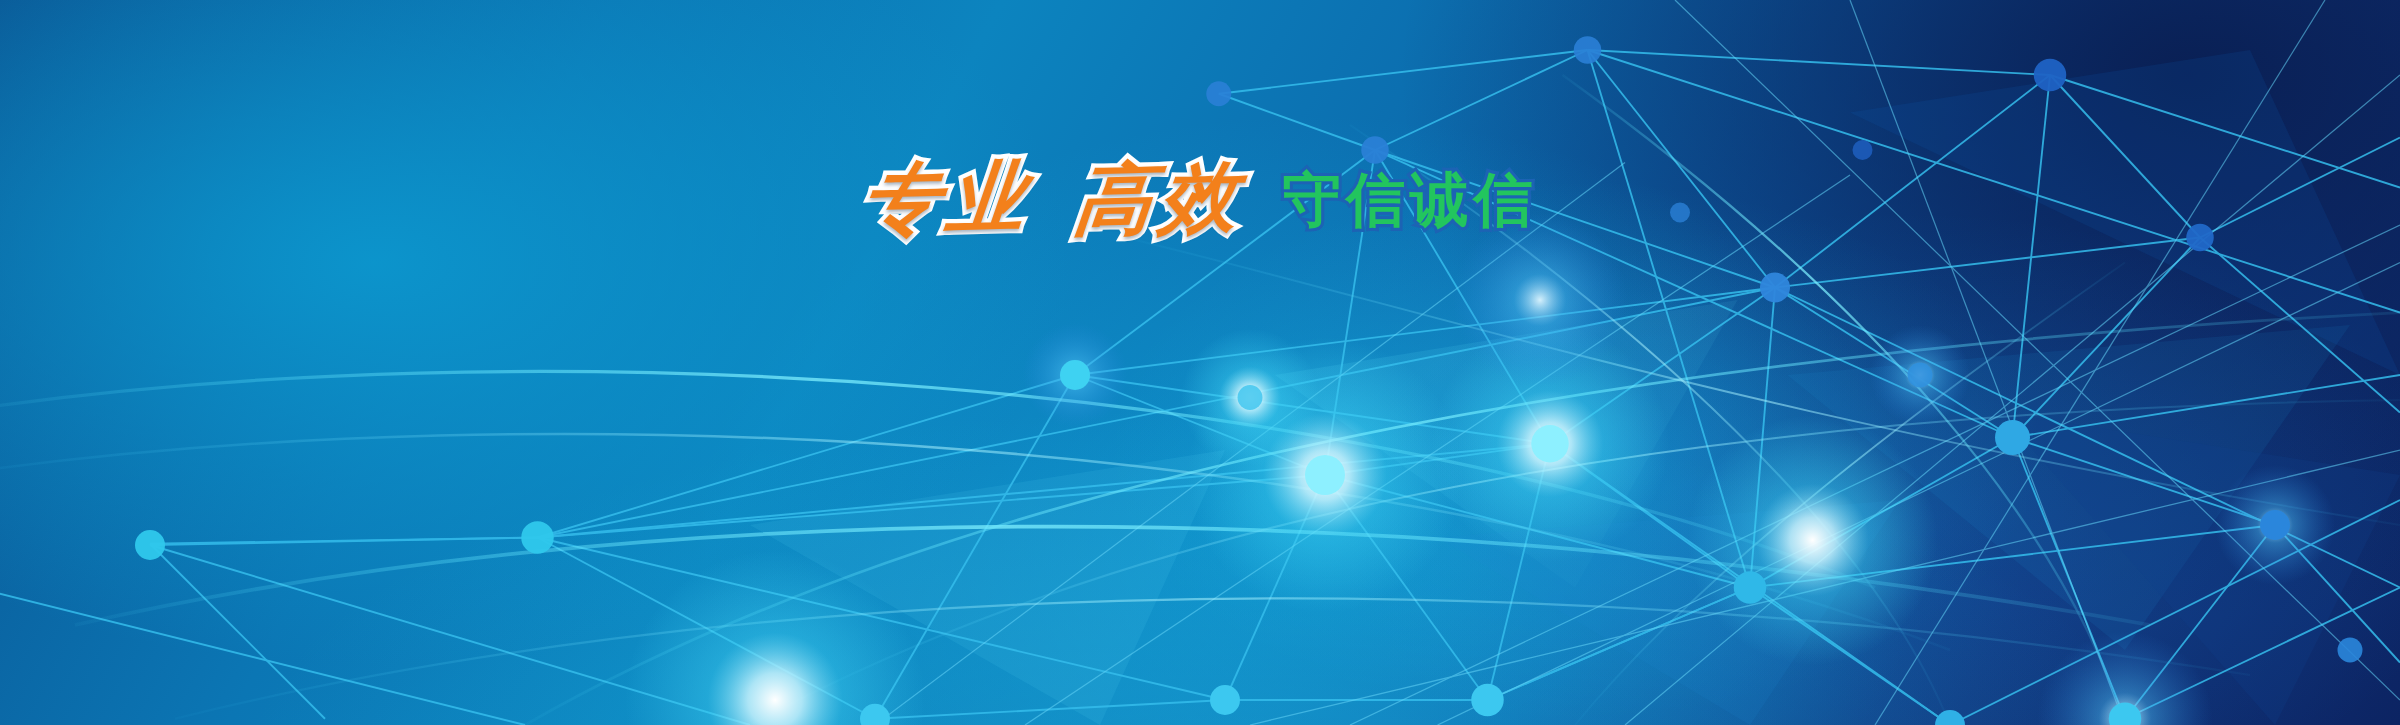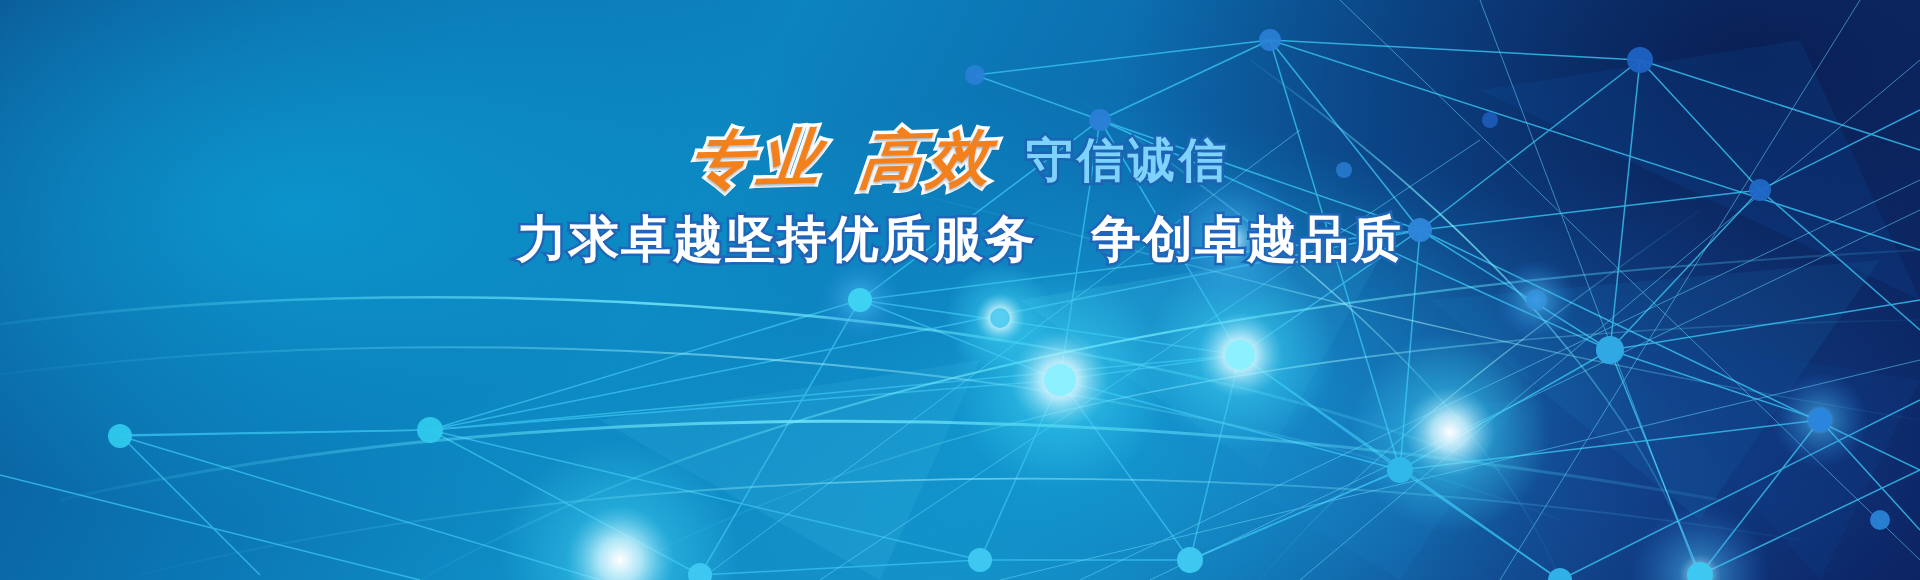--- a/index.html
+++ b/index.html
@@ -50,21 +50,21 @@
     font-size:62px;letter-spacing:6px;
     color:#f3801b;
     -webkit-text-stroke:7px #ffffff;
     paint-order:stroke fill;
     text-shadow:0 2px 3px rgba(4,40,80,0.35);
     transform:skewX(-7deg) rotate(-1.5deg);
     margin-left:34px;
   }
   .trust{
     font-size:47px;font-weight:700;letter-spacing:4px;
-    color:#7dd3fc;
+    color:#22c55e;
     -webkit-text-stroke:5px #1c63b4;
     paint-order:stroke fill;
     margin-left:30px;
     position:relative;top:-4px;
   }
   #line2{
     margin-top:16px;
     font-size:50px;font-weight:700;letter-spacing:2px;
     color:#ffffff;white-space:nowrap;
     -webkit-text-stroke:5px #1f66b8;
@@ -248,20 +248,15 @@
   </svg>
 
   <div id="headline">
 
     <div id="line1">
       <span class="brush">专业</span>
       <span class="brush2">高效</span>
       <span class="trust">守信诚信</span>
     </div>
 
-    <div id="line2">
-      <span>力求卓越坚持优质服务</span>
-      <span class="gap"></span>
-      <span>争创卓越品质</span>
-    </div>
 
   </div>
 </div>
 
 </body></html>

